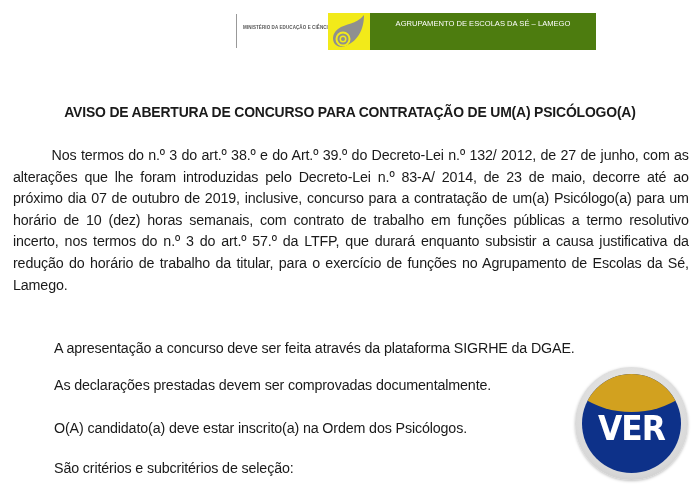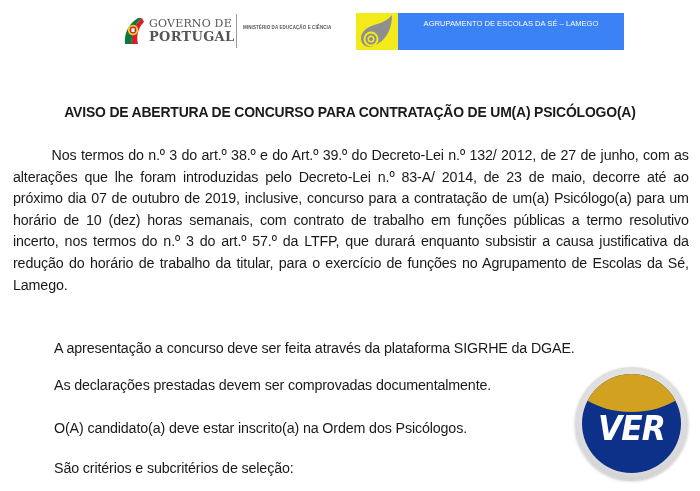--- a/index.html
+++ b/index.html
@@ -62,22 +62,21 @@
       line-height: 5.5px;
       color: #555;
       font-weight: bold;
       letter-spacing: 0.1px;
       width: 90px;
     }
     .school-banner {
       position: absolute;
       left: 328px; top: 13px;
       width: 268px; height: 37px;
-      background: #3b82f6;
-      margin-left: 28px;
+      background: #4d7c0f;
     }
     .school-yellow {
       position: absolute;
       left: 0; top: 0;
       width: 42px; height: 37px;
       background: #f2ea1a;
     }
     .school-text {
       position: absolute;
       left: 42px; top: 6px;
@@ -137,21 +136,20 @@
       box-shadow: 0 1px 3px rgba(0,0,0,0.25);
       cursor: pointer;
     }
     .ver-inner {
       position: absolute;
       left: 7px; top: 7px;
       width: 99px; height: 99px;
       border-radius: 50%;
       background: #0d3189;
       overflow: hidden;
-      font-style: italic;
     }
     .ver-gold {
       position: absolute;
       left: -20px; top: -62px;
       width: 139px; height: 100px;
       border-radius: 50%;
       background: #d2a11f;
     }
     .ver-label {
       position: absolute;
@@ -164,33 +162,20 @@
       color: #ffffff;
       letter-spacing: -1px;
       line-height: 1;
       transform: scaleX(0.95);
     }
   </style>
 </head>
 <body>
 
 <div class="header">
-  <div class="gov-logo">
-    <svg class="gov-emblem" viewBox="0 0 22 30">
-      <path d="M3 28 C2 18 6 8 16 2 L20 2 C12 8 9 18 10 28 Z" fill="#0a7a3a"></path>
-      <path d="M10 28 C9 18 12 8 20 2 L22 6 C16 12 14 20 16 28 Z" fill="#d4202a"></path>
-      <circle cx="11" cy="14" r="5.2" fill="#f1d230"></circle>
-      <circle cx="11" cy="14" r="3.4" fill="#d4202a"></circle>
-      <rect x="9.4" y="12.2" width="3.2" height="3.8" fill="#ffffff"></rect>
-    </svg>
-    <div class="gov-text">
-      <span class="l1">GOVERNO DE</span>
-      <span class="l2">PORTUGAL</span>
-    </div>
-  </div>
   <div class="gov-divider"></div>
   <div class="ministry-text">MINISTÉRIO DA EDUCAÇÃO E CIÊNCIA</div>
 
   <div class="school-banner">
     <div class="school-yellow">
       <svg width="42" height="37" viewBox="0 0 42 37">
         <path d="M14 34 C4 34 2 22 10 16 C18 10 28 12 36 2 C36 16 30 30 14 34 Z" fill="#8f8f8f"></path>
         <circle cx="15" cy="26" r="7.5" fill="#f2ea1a"></circle>
         <circle cx="15" cy="26" r="5.5" fill="#8f8f8f"></circle>
         <circle cx="15" cy="26" r="3.5" fill="#f2ea1a"></circle>

